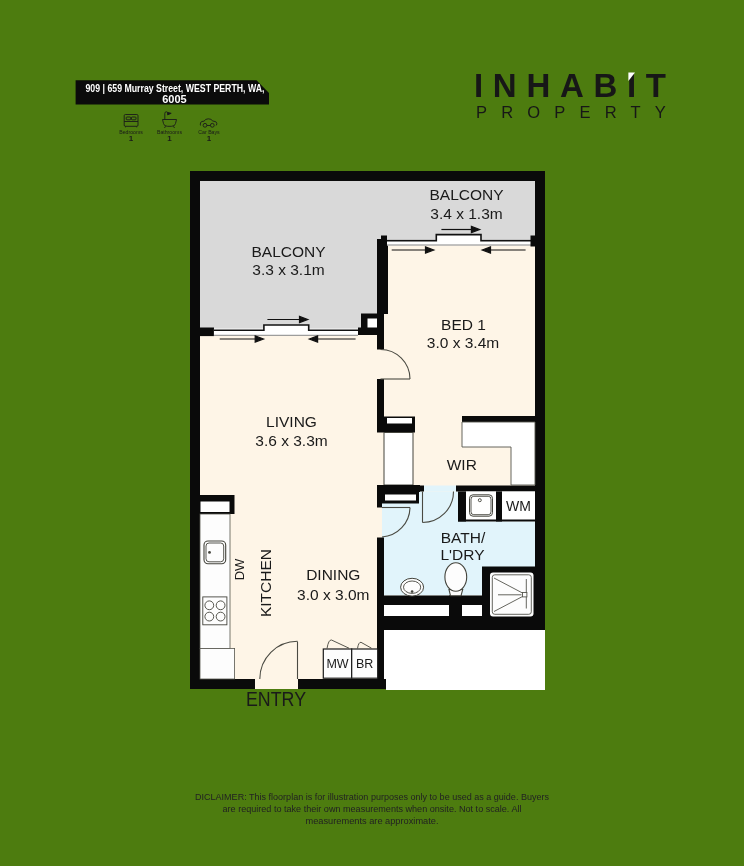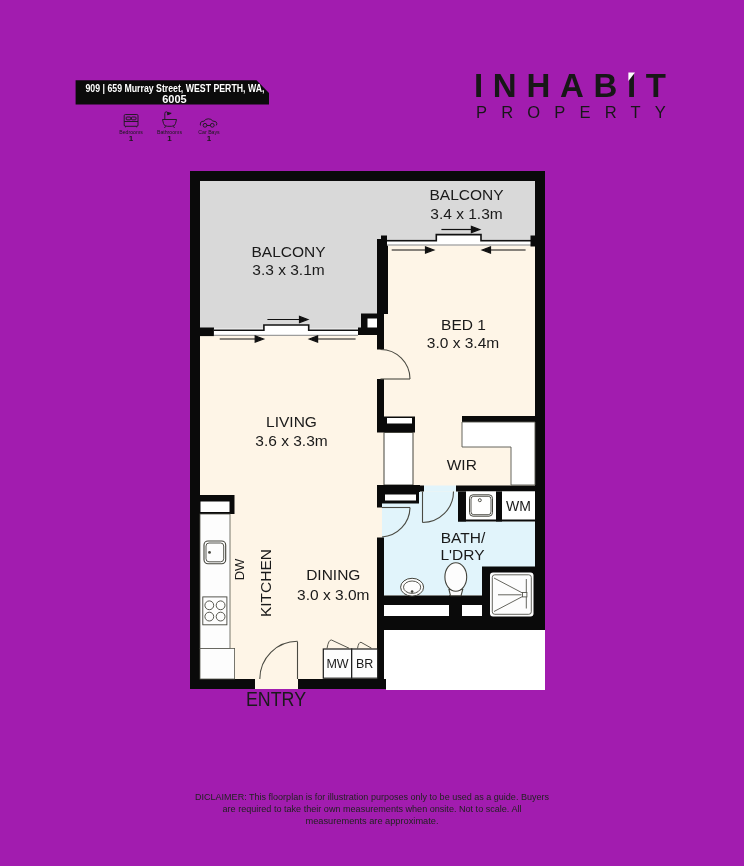--- a/index.html
+++ b/index.html
@@ -1,16 +1,16 @@
 <!DOCTYPE html>
 <html><head>
 <meta charset="utf-8">
 <style>
   html,body{margin:0;padding:0;background:#fff;}
-  .page{position:relative;width:744px;height:866px;background:#a21caf;overflow:hidden;
+  .page{position:relative;width:744px;height:866px;background:#4d7c0f;overflow:hidden;
         font-family:"Liberation Sans",sans-serif;}
   svg{position:absolute;left:0;top:0;}
   text{font-family:"Liberation Sans",sans-serif;}
 </style>
 </head>
 <body>
 <div class="page">
 <svg width="744" height="866" viewBox="0 0 744 866" fill="#1a1a1a">
 
 <g>

